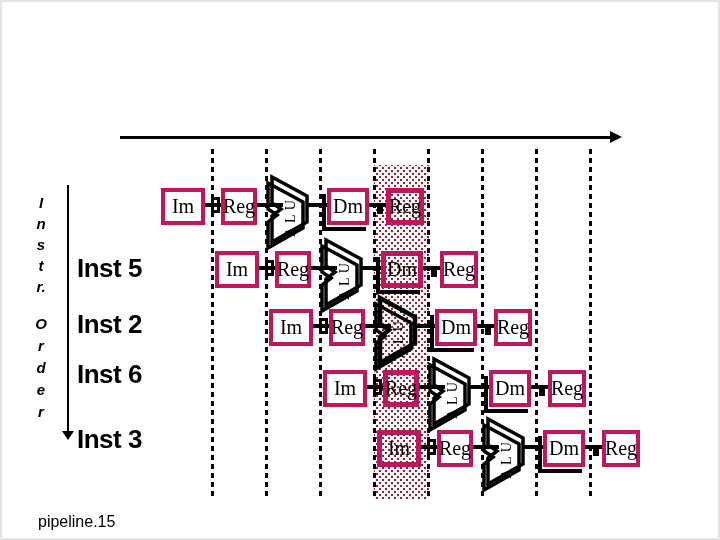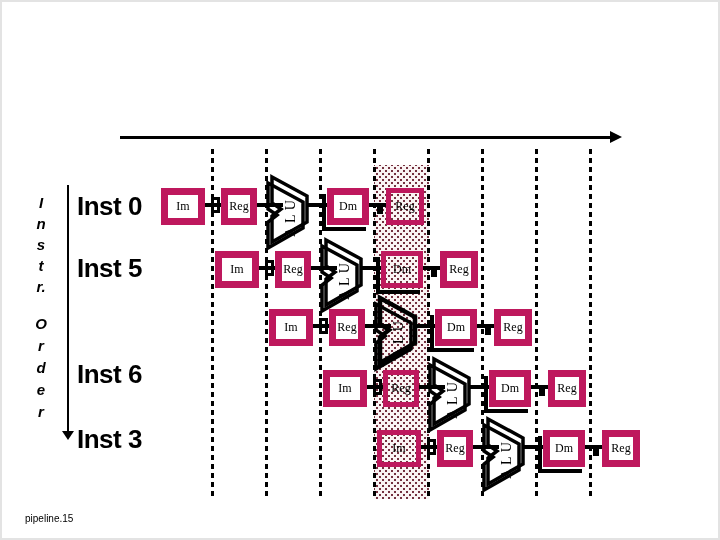--- a/index.html
+++ b/index.html
@@ -32,37 +32,37 @@
     background-size:6px 6px;background-position:0 0,3px 3px;
   }
   .rail-letter{position:absolute;left:26px;width:26px;text-align:center;font-size:15px;font-style:italic;font-weight:bold;}
   .order-line{position:absolute;left:65px;top:183px;width:2px;height:246px;background:#000;}
   .order-head{
     position:absolute;left:60px;top:429px;width:0;height:0;
     border-top:9px solid #000;border-left:6px solid transparent;border-right:6px solid transparent;
   }
   .inst-label{position:absolute;left:75px;font-size:26px;font-weight:bold;letter-spacing:-0.5px;line-height:30px;}
   .box{
-    position:absolute;box-sizing:border-box;border:7px solid #be185d;background:transparent;
+    position:absolute;box-sizing:border-box;border:4px solid #be185d;background:transparent;
     display:flex;align-items:center;justify-content:center;
-    font-family:"Liberation Serif",serif;font-size:12px;height:37px;
+    font-family:"Liberation Serif",serif;font-size:20px;height:37px;
   }
   .box.hl{border-width:5px;}
   .wire{position:absolute;height:4px;background:#000;}
   .nub{position:absolute;box-sizing:border-box;width:9px;height:16px;border:3px solid #000;background:transparent;}
   .tick{position:absolute;width:6px;height:7px;background:#000;}
   .dm-shadow{
     position:absolute;box-sizing:border-box;width:44px;height:37px;
     border-left:4px solid #000;border-bottom:4px solid #000;background:transparent;
   }
   .alu{position:absolute;width:44px;height:79px;overflow:visible;}
   .alu polygon{fill:none;stroke:#000;stroke-width:3.5;}
   .alu polygon.main-hl{stroke-width:4.5;}
   .alu text{font-family:"Liberation Serif",serif;font-size:14px;letter-spacing:4px;fill:#000;}
-  .footer{position:absolute;left:23px;top:511px;font-size:10px;color:#000;}
+  .footer{position:absolute;left:36px;top:511px;font-size:16px;color:#000;}
 </style>
 </head>
 <body>
 
 <div class="canvas">
 
 
   <div class="time-arrow-line"></div>
   <div class="time-arrow-head"></div>
 
@@ -84,22 +84,22 @@
   <div class="rail-letter" style="top:276px">r.</div>
   <div class="rail-letter" style="top:313px">O</div>
   <div class="rail-letter" style="top:335px">r</div>
   <div class="rail-letter" style="top:357px">d</div>
   <div class="rail-letter" style="top:379px">e</div>
   <div class="rail-letter" style="top:401px">r</div>
 
   <div class="order-line"></div>
   <div class="order-head"></div>
 
-  <div class="inst-label" style="top:189px">Inst 0</div>
   <div class="inst-label" style="top:251px">Inst 5</div>
+  <div class="inst-label" style="top:307px">Inst 2</div>
   <div class="inst-label" style="top:357px">Inst 6</div>
   <div class="inst-label" style="top:422px">Inst 3</div>
 
   <div>
     <div class="box" style="left:159px;top:186px;width:44px">Im</div>
     <div class="wire" style="left:203px;top:201px;width:16px"></div>
     <div class="nub" style="left:209px;top:195px"></div>
     <div class="box" style="left:219px;top:186px;width:36px">Reg</div>
     <div class="wire" style="left:255px;top:201px;width:26px"></div>
     <svg class="alu" style="left:266px;top:173px" viewBox="0 0 44 79">

